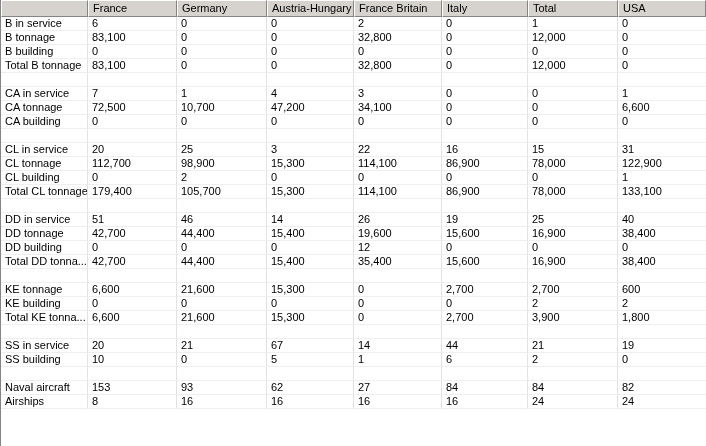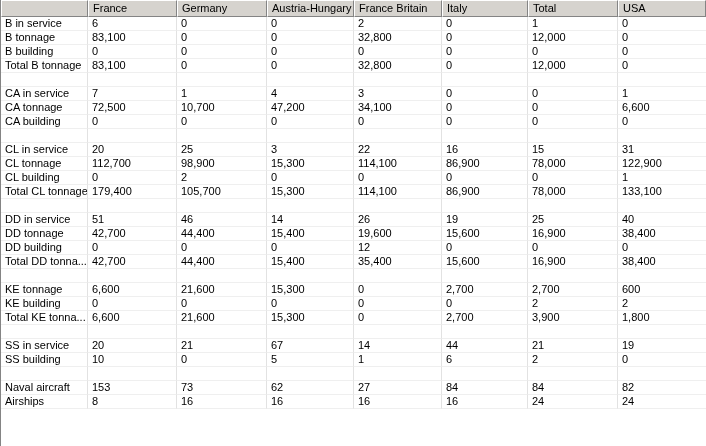--- a/index.html
+++ b/index.html
@@ -310,21 +310,21 @@
           <td></td>
           <td></td>
           <td></td>
           <td></td>
           <td></td>
           <td></td>
         </tr>
         <tr>
           <td>Naval aircraft</td>
           <td>153</td>
-          <td>73</td>
+          <td>93</td>
           <td>62</td>
           <td>27</td>
           <td>84</td>
           <td>84</td>
           <td>82</td>
         </tr>
         <tr>
           <td>Airships</td>
           <td>8</td>
           <td>16</td>

